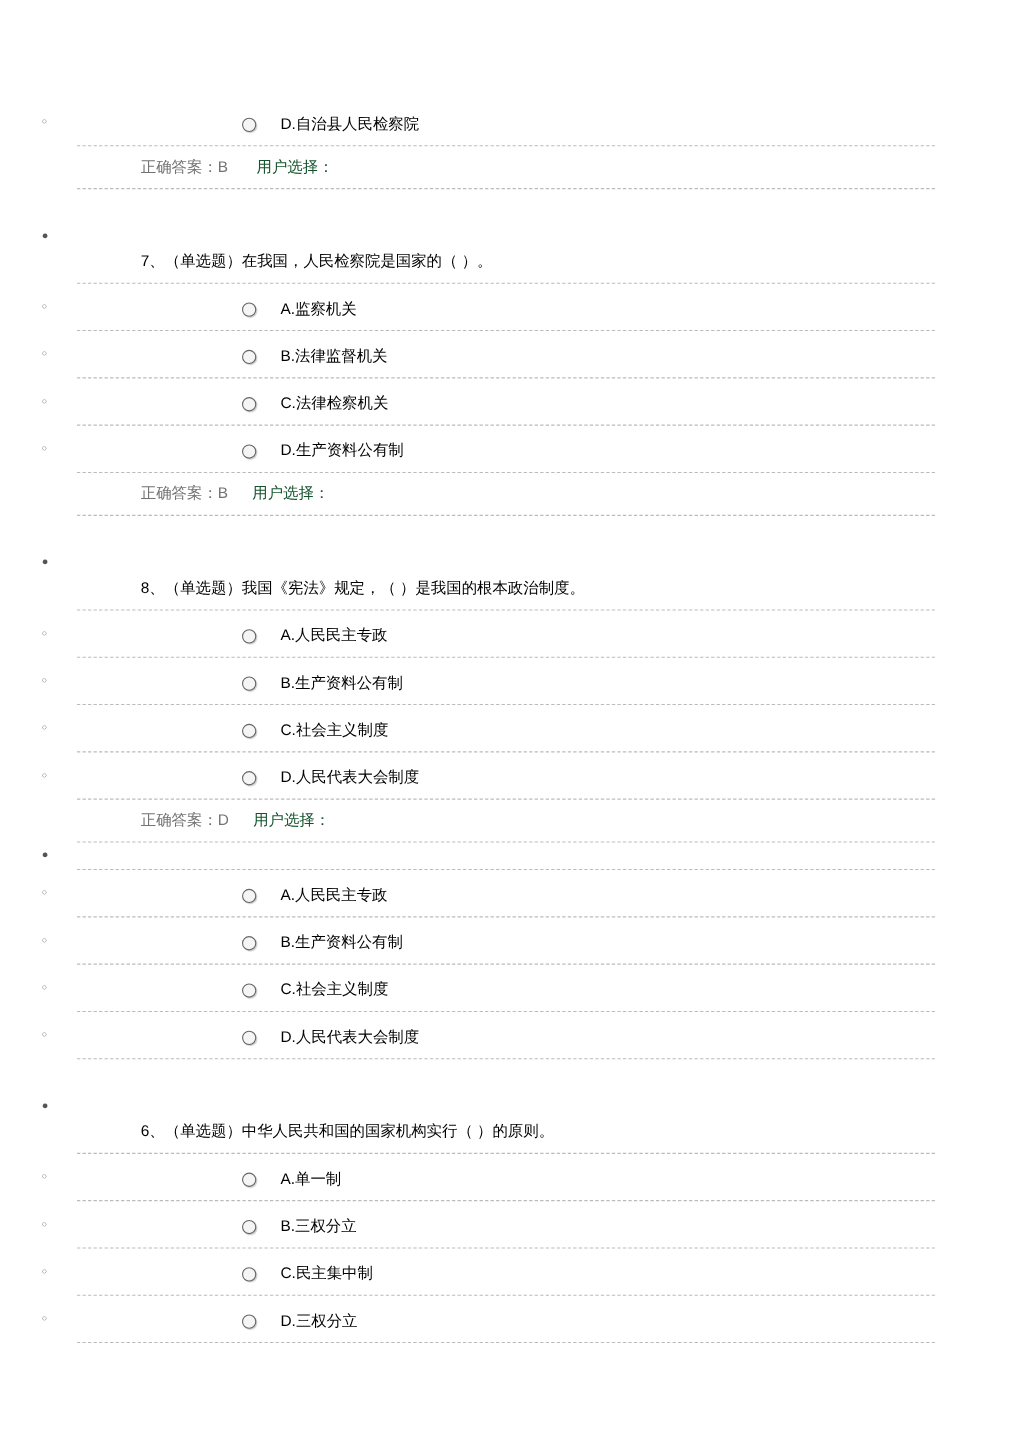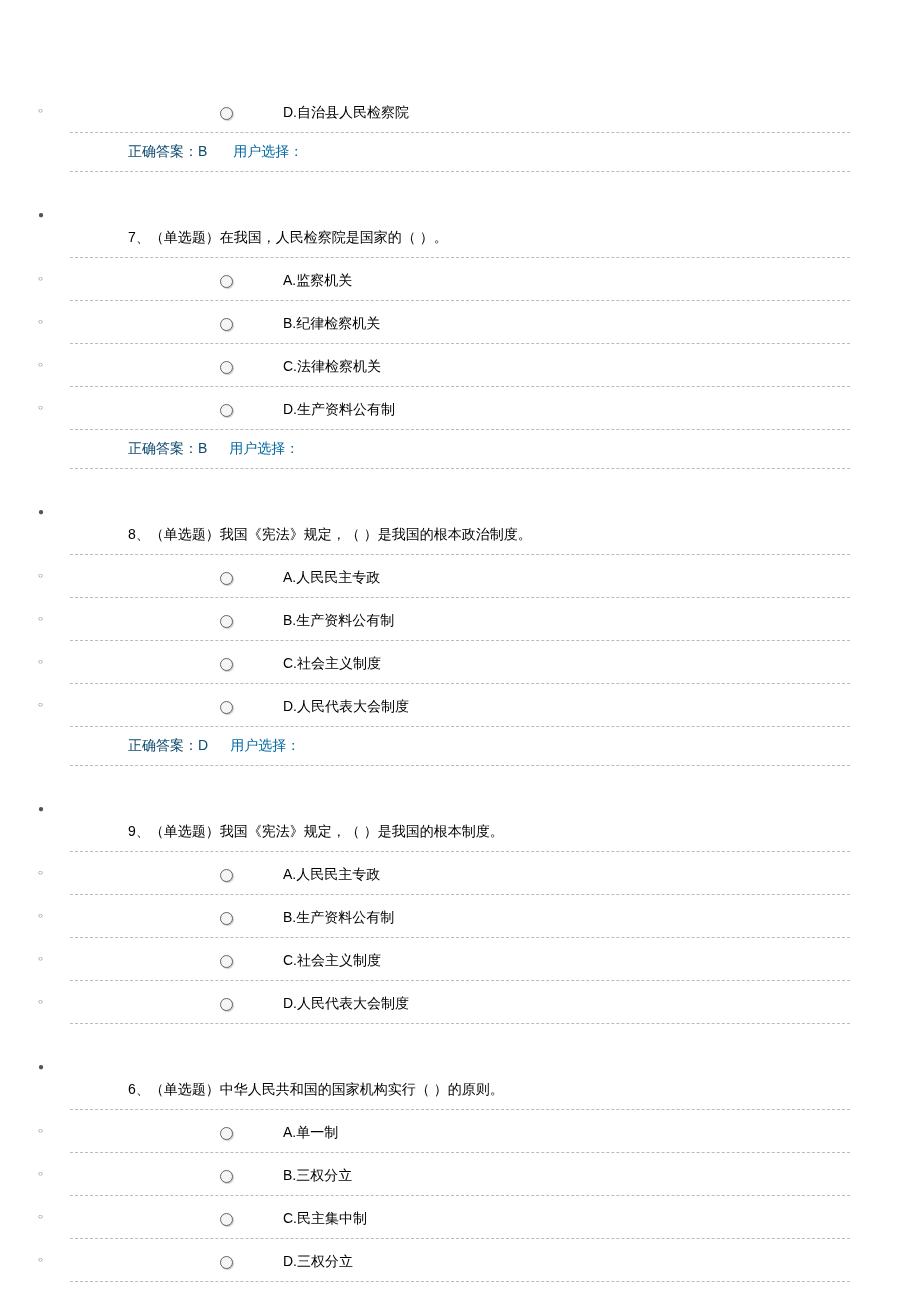--- a/index.html
+++ b/index.html
@@ -34,45 +34,44 @@
     font-size: 8px;
   }
   .q-indent {
     margin-left: 58px;
     margin-top: 43px;
   }
   .opt-indent {
     margin-left: 150px;
     display: flex;
     align-items: center;
-    gap: 28px;
   }
   .radio {
     display: inline-block;
     width: 11px;
     height: 11px;
     border: 1px solid #666;
     border-radius: 50%;
     box-shadow: 1px 1px 1px rgba(0,0,0,0.2);
     background: #f5f5f5;
     margin-right: 22px;
     flex-shrink: 0;
   }
   .feedback {
     padding: 10px 0 10px 58px;
     border-bottom: 1px dashed #bbb;
   }
   .feedback-text {
-    color: #0c4a6e;
+    color: #737373;
   }
   .feedback-text .ans-letter {
     font-family: Arial, sans-serif;
   }
   .user-label {
-    color: #0369a1;
+    color: #14532d;
     margin-left: 22px;
   }
   .questions-container {}
   .q-number {
     font-family: Arial, sans-serif;
   }
   .opt-text{}
 </style>
 </head>
 <body>
@@ -103,21 +102,21 @@
         <span class="bullet-hollow">○</span>
         <span class="opt-indent">
           <span class="radio"></span>
           <span class="opt-text">A.监察机关</span>
         </span>
       </div>
       <div class="row">
         <span class="bullet-hollow">○</span>
         <span class="opt-indent">
           <span class="radio"></span>
-          <span class="opt-text">B.纪律检察机关</span>
+          <span class="opt-text">B.法律监督机关</span>
         </span>
       </div>
       <div class="row">
         <span class="bullet-hollow">○</span>
         <span class="opt-indent">
           <span class="radio"></span>
           <span class="opt-text">C.法律检察机关</span>
         </span>
       </div>
       <div class="row">
@@ -156,21 +155,20 @@
       <div class="row">
         <span class="bullet-hollow">○</span>
         <span class="opt-indent">
           <span class="radio"></span>
           <span class="opt-text">D.人民代表大会制度</span>
         </span>
       </div>
       <div class="feedback"><span class="feedback-text"><span>正确答案：</span><span class="ans-letter">D</span></span><span class="user-label">用户选择：</span></div>
       <div class="row">
         <span class="bullet-solid">●</span>
-        <span class="q-indent"><span class="q-number">9、</span><span>（单选题）我国《宪法》规定，（  ）是我国的根本制度。</span></span>
       </div>
       <div class="row">
         <span class="bullet-hollow">○</span>
         <span class="opt-indent">
           <span class="radio"></span>
           <span class="opt-text">A.人民民主专政</span>
         </span>
       </div>
       <div class="row">
         <span class="bullet-hollow">○</span>

